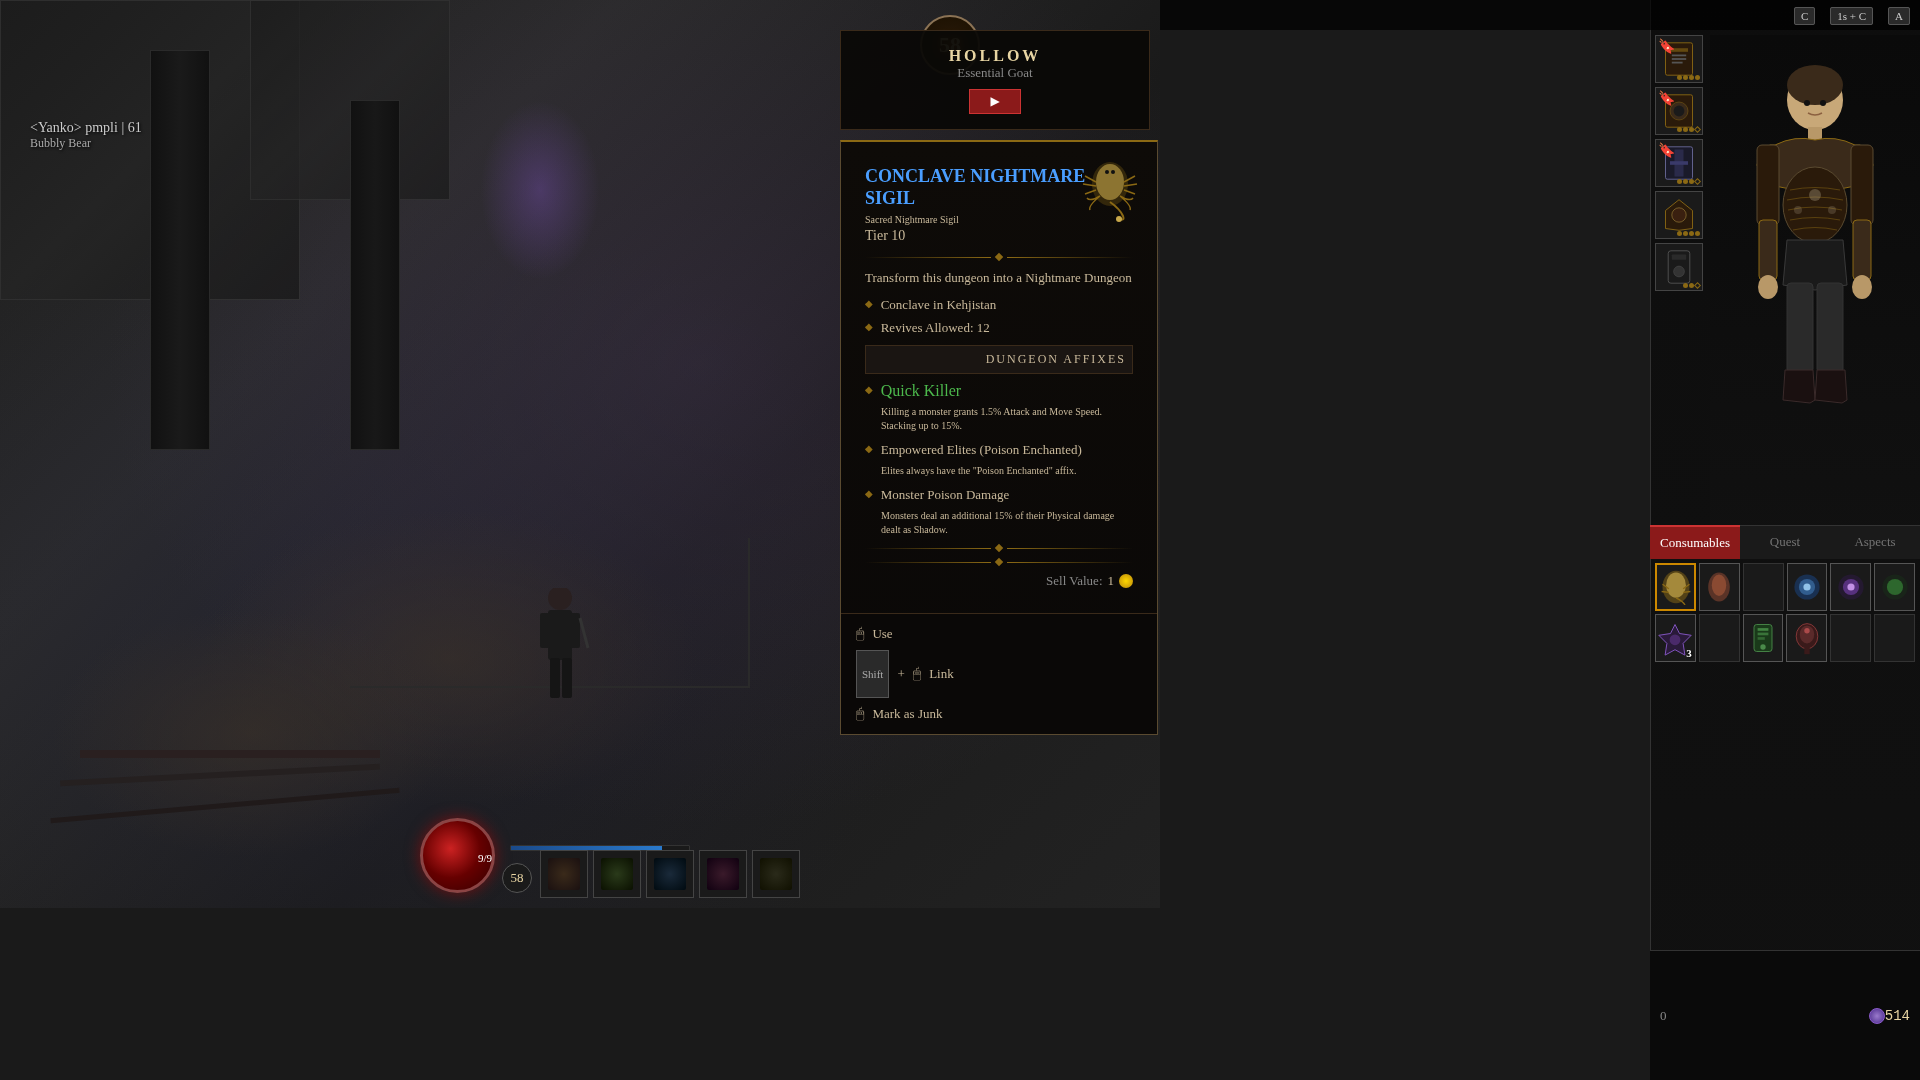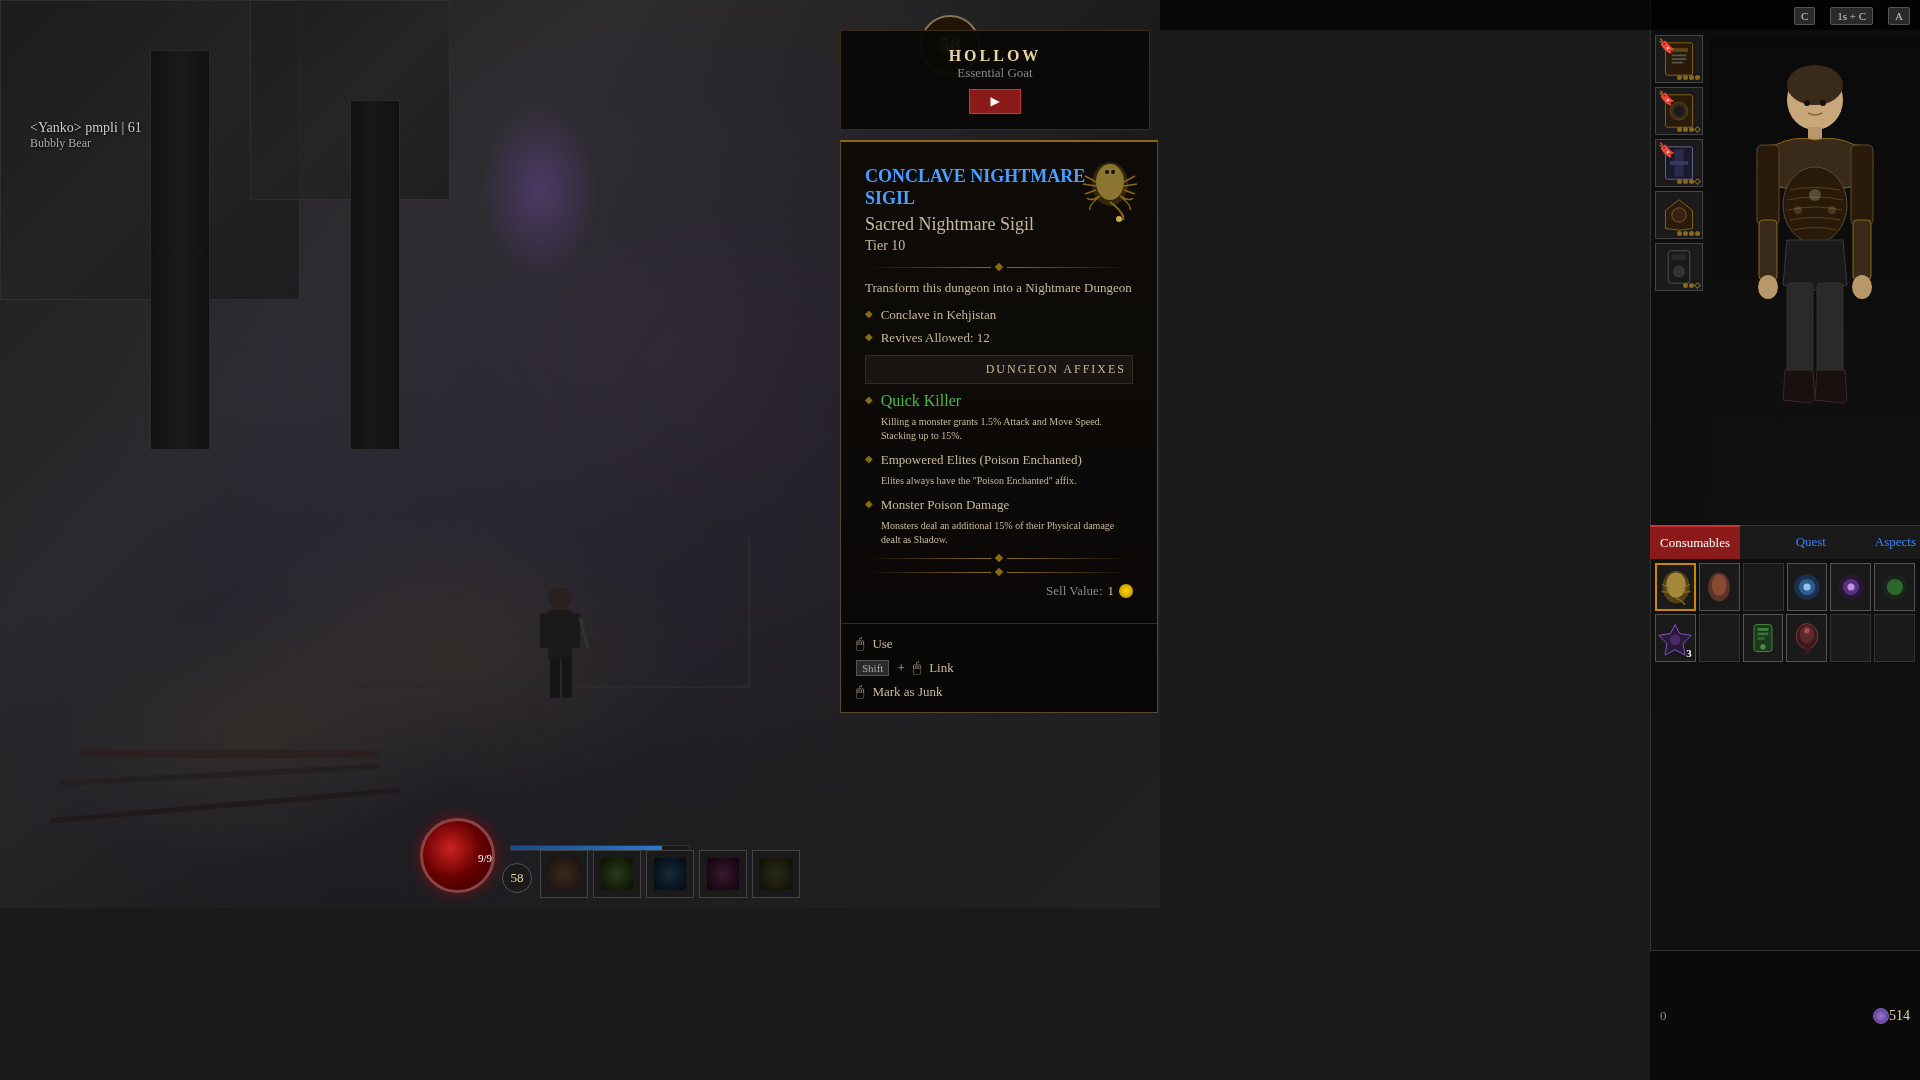--- a/index.html
+++ b/index.html
@@ -186,23 +186,22 @@
     }
 
     .inv-tab.active {
       background: #8b1a1a;
       color: #fff;
       border-top: 2px solid #cc3333;
     }
 
     .inv-tab.inactive {
       background: #1a1a1a;
-      color: #3b82f6;
+      color: #737373;
       border-top: 1px solid #333;
-      text-align: right;
     }
 
     
     .inventory-grid {
       position: absolute;
       top: 558px;
       right: 0;
       width: 270px;
       padding: 5px;
       display: flex;
@@ -254,21 +253,21 @@
       color: #4a9eff;
       font-size: 18px;
       font-weight: bold;
       text-transform: uppercase;
       line-height: 1.2;
       margin-bottom: 5px;
     }
 
     .item-subtitle {
       color: #c8b89a;
-      font-size: 18px;
+      font-size: 10px;
       margin-bottom: 3px;
     }
 
     .item-tier {
       color: #c8b89a;
       font-size: 14px;
       margin-bottom: 10px;
     }
 
     .item-separator-diamond {
@@ -386,21 +385,21 @@
       align-items: center;
       gap: 8px;
       padding: 4px 0;
       color: #c8b89a;
       font-size: 13px;
     }
 
     .action-key {
       background: #2a2a2a;
       border: 1px solid #555;
-      padding: 1px 5px;
+      padding: 17px 5px;
       font-size: 11px;
       color: #aaa;
     }
 
     .health-orb {
       position: absolute;
       bottom: 15px;
       left: 420px;
       width: 75px;
       height: 75px;
@@ -951,18 +950,18 @@
           <rect x="17" y="30" width="6" height="8" fill="#3a1a1a"></rect>
         </svg>
       </div>
       <div class="inv-cell"></div>
       <div class="inv-cell"></div>
     </div>
   </div>
 
   <div class="char-bottom">
     <span style="color:#888;font-size:13px;">0</span>
-    <div style="display:flex;align-items:center;">
+    <div style="display:flex;align-items:center;font-family:Liberation Mono, monospace;">
       <div style="width:16px;height:16px;background:radial-gradient(circle,#9a7acc,#4a2a8a);border-radius:50%;border:1px solid #8a5acc;"></div>
       <span class="gold-amount">514</span>
     </div>
   </div>
 </div>
 
 </body></html>

